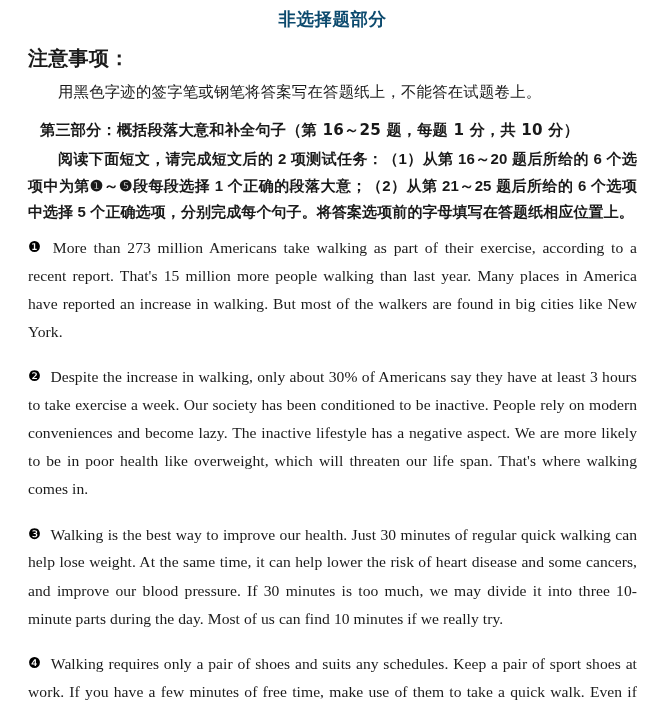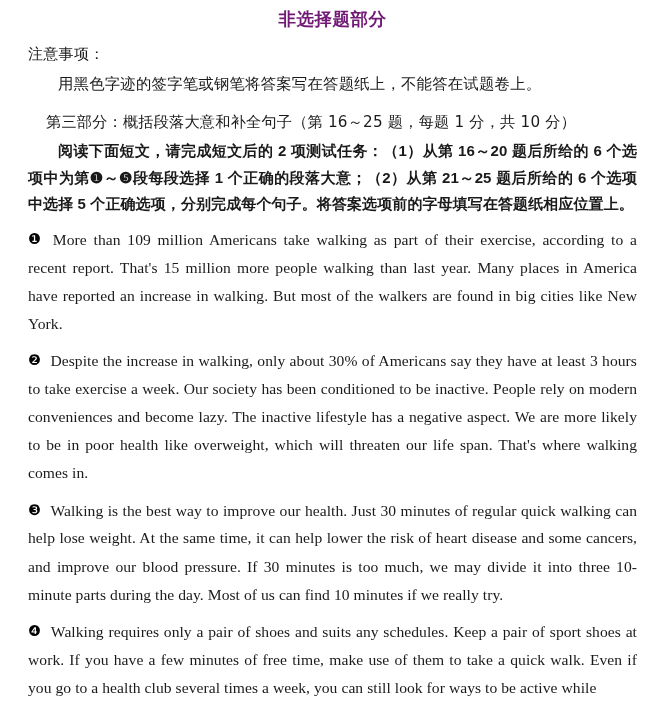--- a/index.html
+++ b/index.html
@@ -24,42 +24,42 @@
   }
 
   
   .doc-title {
     text-align: center;
     font-family: "DejaVu Sans", "Liberation Sans", sans-serif;
     font-weight: bold;
     font-size: 17.5px;
     letter-spacing: 0.5px;
     margin: 7px 0 0 0;
-    color: #701a75;
+    color: #0c4a6e;
   }
   .notice-heading {
     font-family: "DejaVu Sans", "Liberation Sans", sans-serif;
-    font-weight: normal;
-    font-size: 15px;
+    font-weight: bold;
+    font-size: 20px;
     margin: 14px 0 0 0;
     letter-spacing: 0.3px;
   }
   .notice-body {
     font-family: "Liberation Serif", "DejaVu Serif", serif;
     font-size: 15.4px;
     margin: 9px 0 0 0;
     text-indent: 30px;
     letter-spacing: 0.2px;
     line-height: 1.45;
   }
   .part-heading {
     font-family: "DejaVu Sans", "Liberation Sans", sans-serif;
-    font-weight: normal;
+    font-weight: bold;
     font-size: 15.2px;
-    margin: 17px 0 0 18px;
+    margin: 17px 0 0 12px;
     letter-spacing: 0.2px;
   }
   .task-instructions {
     font-family: Liberation Sans, sans-serif;
     font-weight: bold;
     font-size: 15px;
     line-height: 26.5px;
     margin: 5px 0 0 0;
     text-indent: 30px;
     text-align: justify;
@@ -81,21 +81,21 @@
   }
   .para {
     font-family: "Liberation Serif", "DejaVu Serif", serif;
     font-size: 15.6px;
     line-height: 28.2px;
     text-align: justify;
     margin: 0;
     letter-spacing: 0.05px;
   }
   .para + .para {
-    margin-top: 8px;
+    margin-top: 16px;
   }
   .marker {
     font-family: "DejaVu Sans", "Liberation Sans", sans-serif;
     font-size: 14.5px;
     margin-right: 9px;
     vertical-align: 0.5px;
     color: #000;
   }
 </style>
 </head>
@@ -110,21 +110,21 @@
   <p class="notice-body">用黑色字迹的签字笔或钢笔将答案写在答题纸上，不能答在试题卷上。</p>
 
   <div class="part-heading">第三部分：概括段落大意和补全句子（第 16～25 题，每题 1 分，共 10 分）</div>
 
   <p class="task-instructions">阅读下面短文，请完成短文后的 2 项测试任务：（1）从第 16～20 题后所给的 6 个选项中为第❶～❺段每段选择 1 个正确的段落大意；（2）从第 21～25 题后所给的 6 个选项中选择 5 个正确选项，分别完成每个句子。将答案选项前的字母填写在答题纸相应位置上。</p>
 
 
   <div class="passage">
 
     <p class="para">
-      <span class="marker">❶</span><span>More than 109 million Americans take walking as part of their exercise, according to a recent report. That's 15 million more people walking than last year. Many places in America have reported an increase in walking. But most of the walkers are found in big cities like New York.</span>
+      <span class="marker">❶</span><span>More than 273 million Americans take walking as part of their exercise, according to a recent report. That's 15 million more people walking than last year. Many places in America have reported an increase in walking. But most of the walkers are found in big cities like New York.</span>
     </p>
 
     <p class="para">
       <span class="marker">❷</span><span>Despite the increase in walking, only about 30% of Americans say they have at least 3 hours to take exercise a week. Our society has been conditioned to be inactive. People rely on modern conveniences and become lazy. The inactive lifestyle has a negative aspect. We are more likely to be in poor health like overweight, which will threaten our life span. That's where walking comes in.</span>
     </p>
 
     <p class="para">
       <span class="marker">❸</span><span>Walking is the best way to improve our health. Just 30 minutes of regular quick walking can help lose weight. At the same time, it can help lower the risk of heart disease and some cancers, and improve our blood pressure. If 30 minutes is too much, we may divide it into three 10-minute parts during the day. Most of us can find 10 minutes if we really try.</span>
     </p>
 

